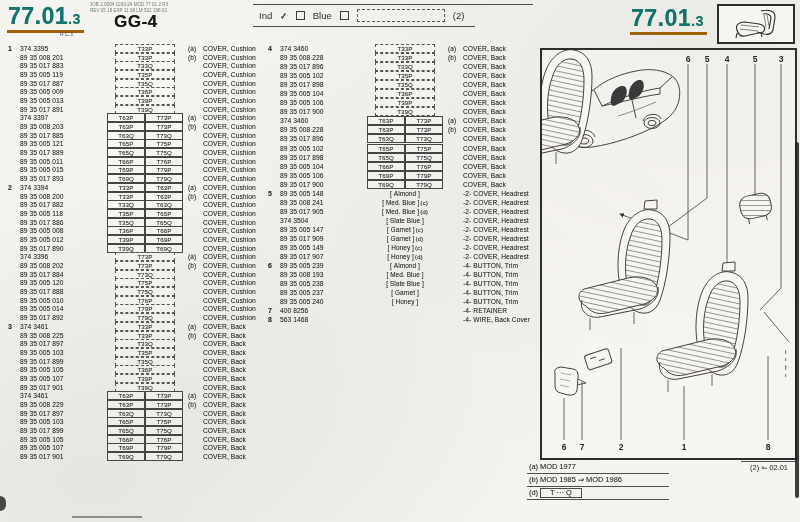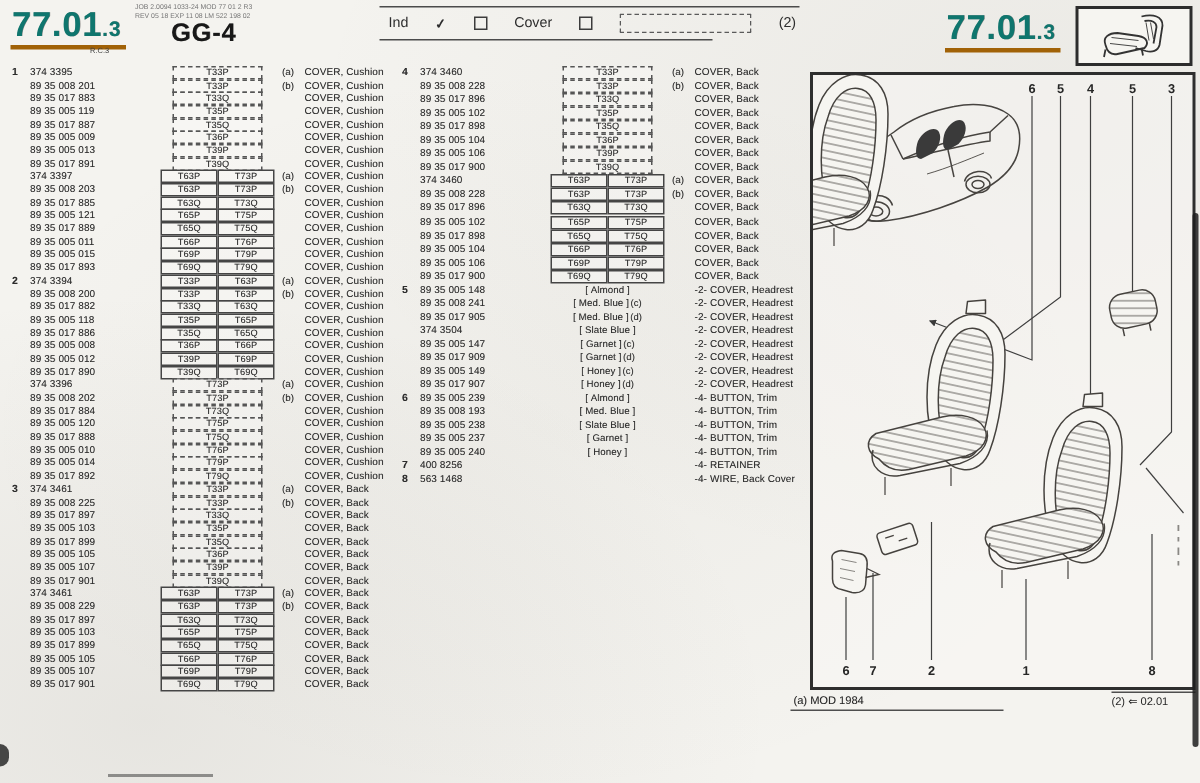--- a/index.html
+++ b/index.html
@@ -19,21 +19,21 @@
     border-bottom:3px solid #a16207;padding:0 3px 2px 1px;
     text-shadow:.3px .3px 0 rgba(30,30,30,.5);}
   .pagenum .big{font-size:23px;}
   .pagenum .sub{font-size:14px;}
   .pagesub{font-size:5px;color:#444;}
   .fineprint{font-size:4.6px;line-height:5px;color:#777;filter:blur(.25px);white-space:nowrap;}
   .gg{font-size:17px;font-weight:700;color:#181818;letter-spacing:.5px;
       text-shadow:.3px .3px 0 rgba(30,30,30,.55);}
   
   .rule{border-top:1.3px solid #4b4b4b;height:0;}
-  #filter-bar{display:flex;align-items:center;gap:18px;font-size:9.5px;color:#2d2d2d;}
+  #filter-bar{display:flex;align-items:center;gap:8px;font-size:9.5px;color:#2d2d2d;}
   .chk{display:inline-block;width:7px;height:7px;border:1px solid #3c3c3c;background:transparent;}
   .check{font-size:9px;font-weight:bold;transform:rotate(-6deg);}
   .dashedbox{display:inline-block;width:86px;height:11px;border:1px dashed #5a5a5a;border-radius:1px;}
   
   #seat-icon-box{width:74px;height:36px;border:2px solid #2c2c2c;background:#f6f5f1;
      display:flex;align-items:center;justify-content:center;}
   
   .pcol{white-space:nowrap;}
   .prow{display:flex;align-items:center;color:#2b2b2b;font-size:6.6px;
         letter-spacing:.1px;text-shadow:.2px .2px 0 rgba(50,50,50,.35);}
@@ -57,40 +57,40 @@
   
   #diagram{left:540px;top:48px;width:253px;height:408px;border:2px solid #2e2e2e;
      background:rgba(250,249,246,.45);}
   #diagram svg{display:block;}
   
   #legend{left:527px;top:461px;width:142px;font-size:7.4px;color:#262626;}
   .lrow{border-bottom:1.2px solid #4e4e4e;padding:1px 2px 2px 2px;height:9px;line-height:9px;
         text-shadow:.2px .2px 0 rgba(50,50,50,.3);}
   .codebox{display:inline-block;border:1px solid #4a4a4a;padding:0 9px;line-height:8px;height:8px;}
   #ref-box{left:741px;top:461px;width:56px;border-top:1.2px solid #4e4e4e;
-     font-size:7.4px;color:#262626;padding-top:1px;}
+     font-size:7.4px;color:#262626;padding-top:1px;text-align:center;}
   
   .artifact{background:#1d1d1d;}
 </style>
 </head>
 <body>
 
 <div class="abs pagenum" style="left:7px;top:5px;"><span class="big">77.01</span><span class="sub">.3</span></div>
 <div class="abs pagesub" style="left:60px;top:31px;">R.C.3</div>
 
 <div class="abs fineprint" style="left:90px;top:2px;">JOB 2.0094 1033-24 MOD 77 01 2 R3</div>
 <div class="abs fineprint" style="left:90px;top:8px;">REV 05 18 EXP 11 08 LM 522 198 02</div>
 <div class="abs gg" style="left:114px;top:12px;">GG-4</div>
 
 <div class="abs rule" style="left:253px;top:4px;width:280px;"></div>
 <div class="abs" id="filter-bar" style="left:259px;top:9px;">
   <span>Ind</span>
   <span class="check">✓</span>
   <span class="chk"></span>
-  <span>Cover</span>
+  <span>Blue</span>
   <span class="chk"></span>
   <span class="dashedbox"></span>
   <span>(2)</span>
 </div>
 <div class="abs rule" style="left:253px;top:26px;width:222px;border-top-width:1px;"></div>
 
 <div class="abs pagenum" style="left:630px;top:7px;"><span class="big">77.01</span><span class="sub">.3</span></div>
 
 <div class="abs" id="seat-icon-box" style="left:717px;top:4px;">
   <svg width="66" height="32" viewBox="0 0 66 32">
@@ -1353,19 +1353,21 @@
     <g fill="#8a8884">
       <rect x="243" y="300" width="1.2" height="4"></rect>
       <rect x="243" y="308" width="1.2" height="3"></rect>
       <rect x="243" y="315" width="1.2" height="5"></rect>
       <rect x="243" y="324" width="1.2" height="3"></rect>
     </g>
   </svg>
 </div>
 
 <div class="abs" id="legend">
-  <div class="lrow">(a) MOD 1984</div>
+  <div class="lrow">(a) MOD 1977</div>
+  <div class="lrow">(b) MOD 1985 ⇒ MOD 1986</div>
+  <div class="lrow"><span>(d)</span> <span class="codebox">T ··· Q</span></div>
 </div>
 <div class="abs" id="ref-box">(2) ⇐ 02.01</div>
 
 <div class="abs artifact" style="left:795px;top:142px;width:4px;height:356px;border-radius:2px;opacity:.85;"></div>
 <div class="abs artifact" style="left:0px;top:496px;width:6px;height:15px;border-radius:0 6px 6px 0;opacity:.8;"></div>
 <div class="abs artifact" style="left:72px;top:516px;width:70px;height:2px;opacity:.45;"></div>
 
 </body></html>

